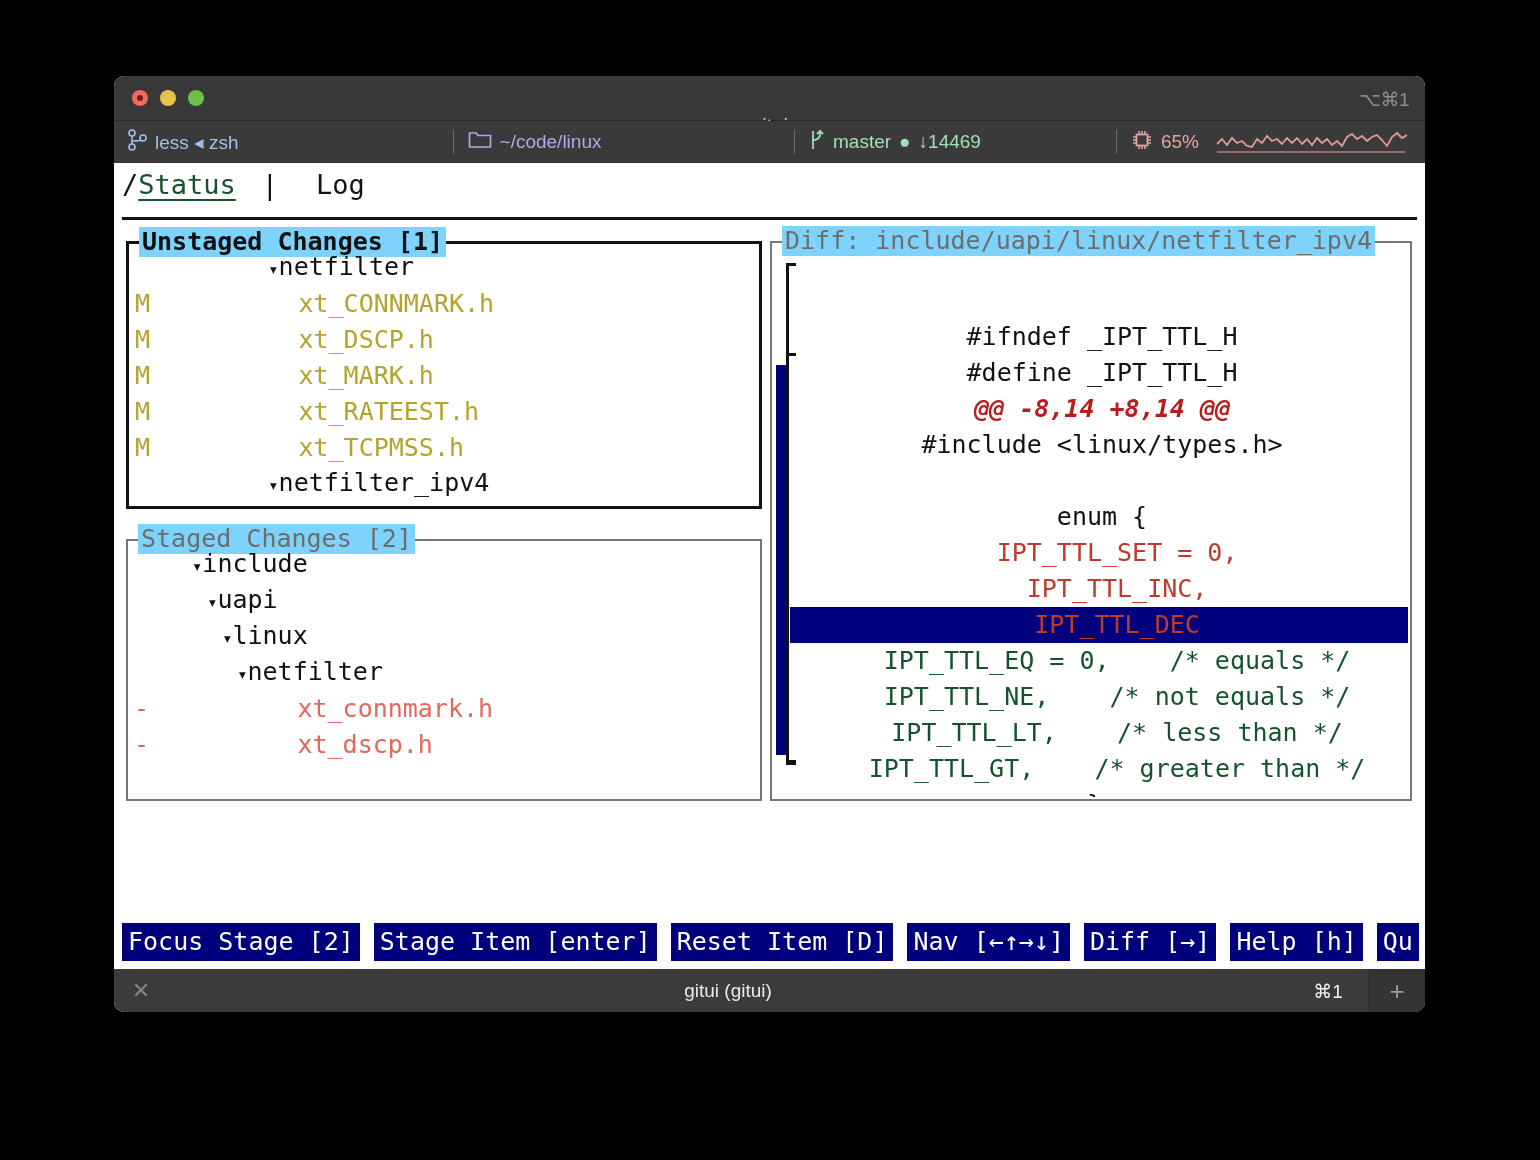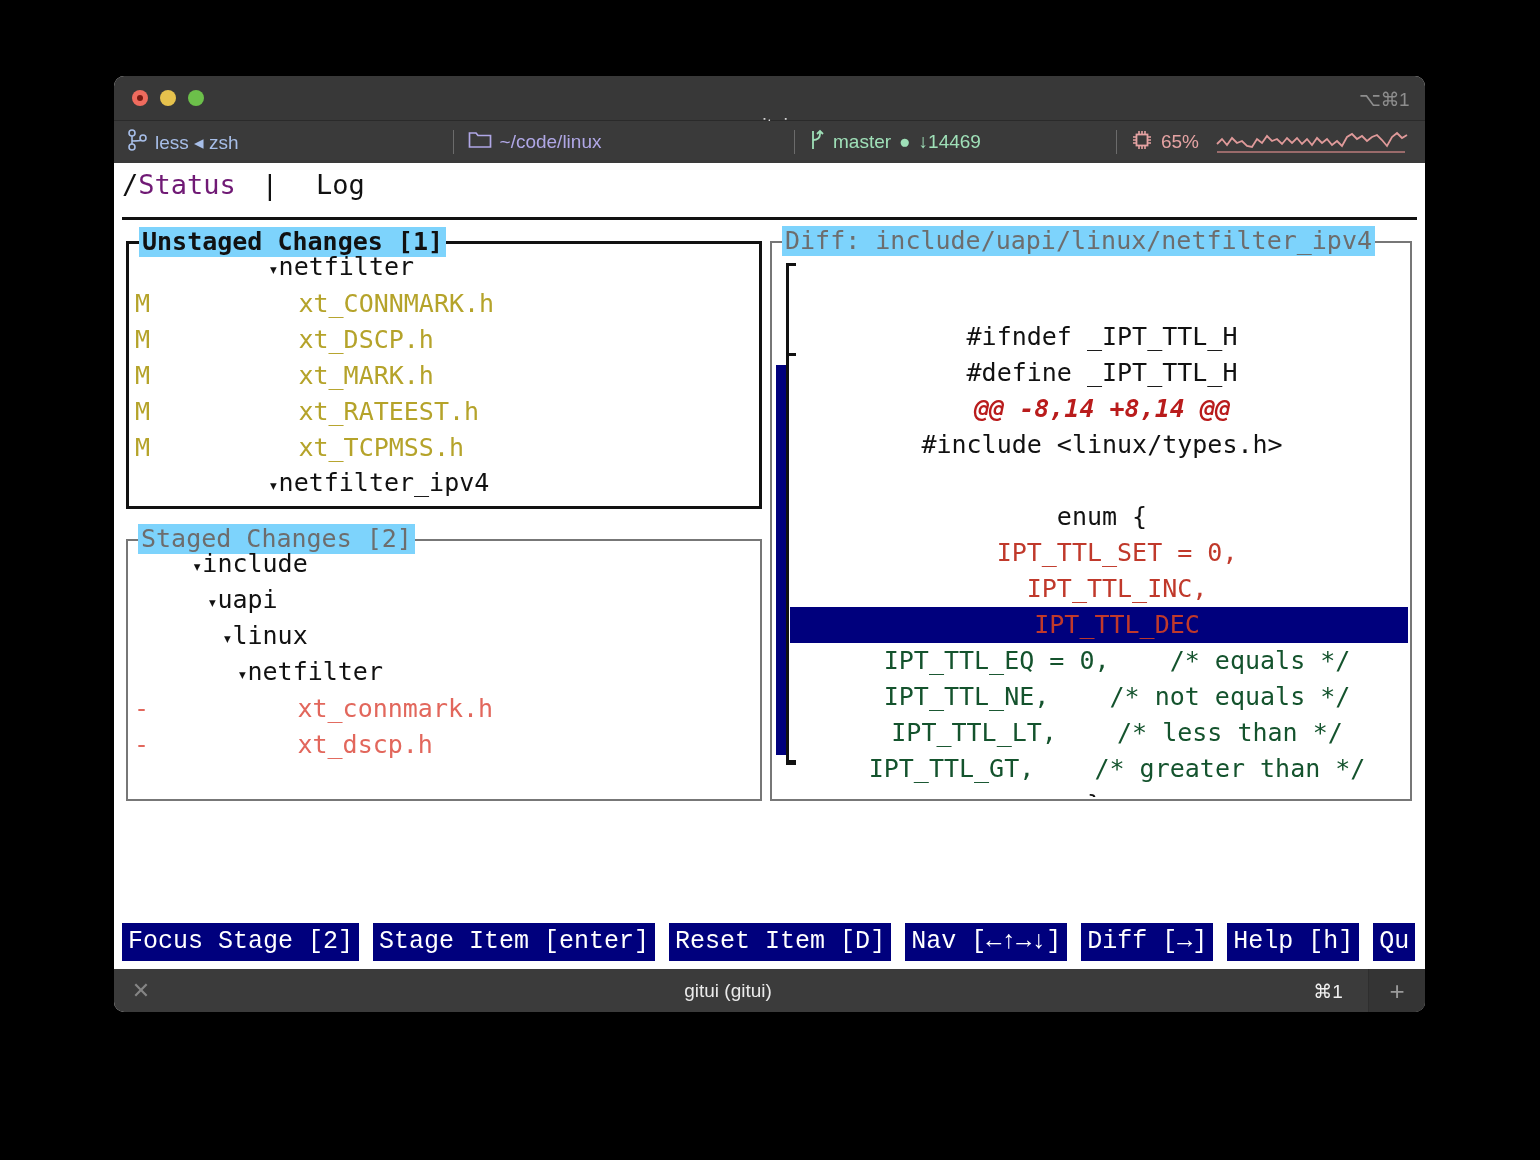--- a/index.html
+++ b/index.html
@@ -118,21 +118,22 @@
   #tabrow {
     position: absolute;
     left: 8px; top: 4px;
     display: flex;
     align-items: baseline;
     font-size: 27px;
     white-space: pre;
   }
   #tabrow .slash { color: #111; }
   #tab-status {
-    color: #701a75;
+    color: #14532d;
+    text-decoration: underline;
     text-underline-offset: 5px;
   }
   #tabrow .divider { color: #111; margin: 0 18px 0 26px; }
   #tab-log { color: #111; margin-left: 20px; }
 
   #tabrule {
     position: absolute;
     left: 8px; right: 8px; top: 54px;
     height: 3px;
     background: #111;
@@ -256,21 +257,20 @@
     position: absolute;
     left: 8px;
     bottom: 8px;
     height: 38px;
     display: flex;
     align-items: center;
     gap: 14px;
     overflow: hidden;
     width: 1300px;
     white-space: nowrap;
-    font-family: Liberation Mono, monospace;
   }
   .cmd {
     background: #00007d;
     color: #ffffff;
     font-size: 25px;
     line-height: 38px;
     padding: 0 6px;
     white-space: pre;
     flex: none;
   }

